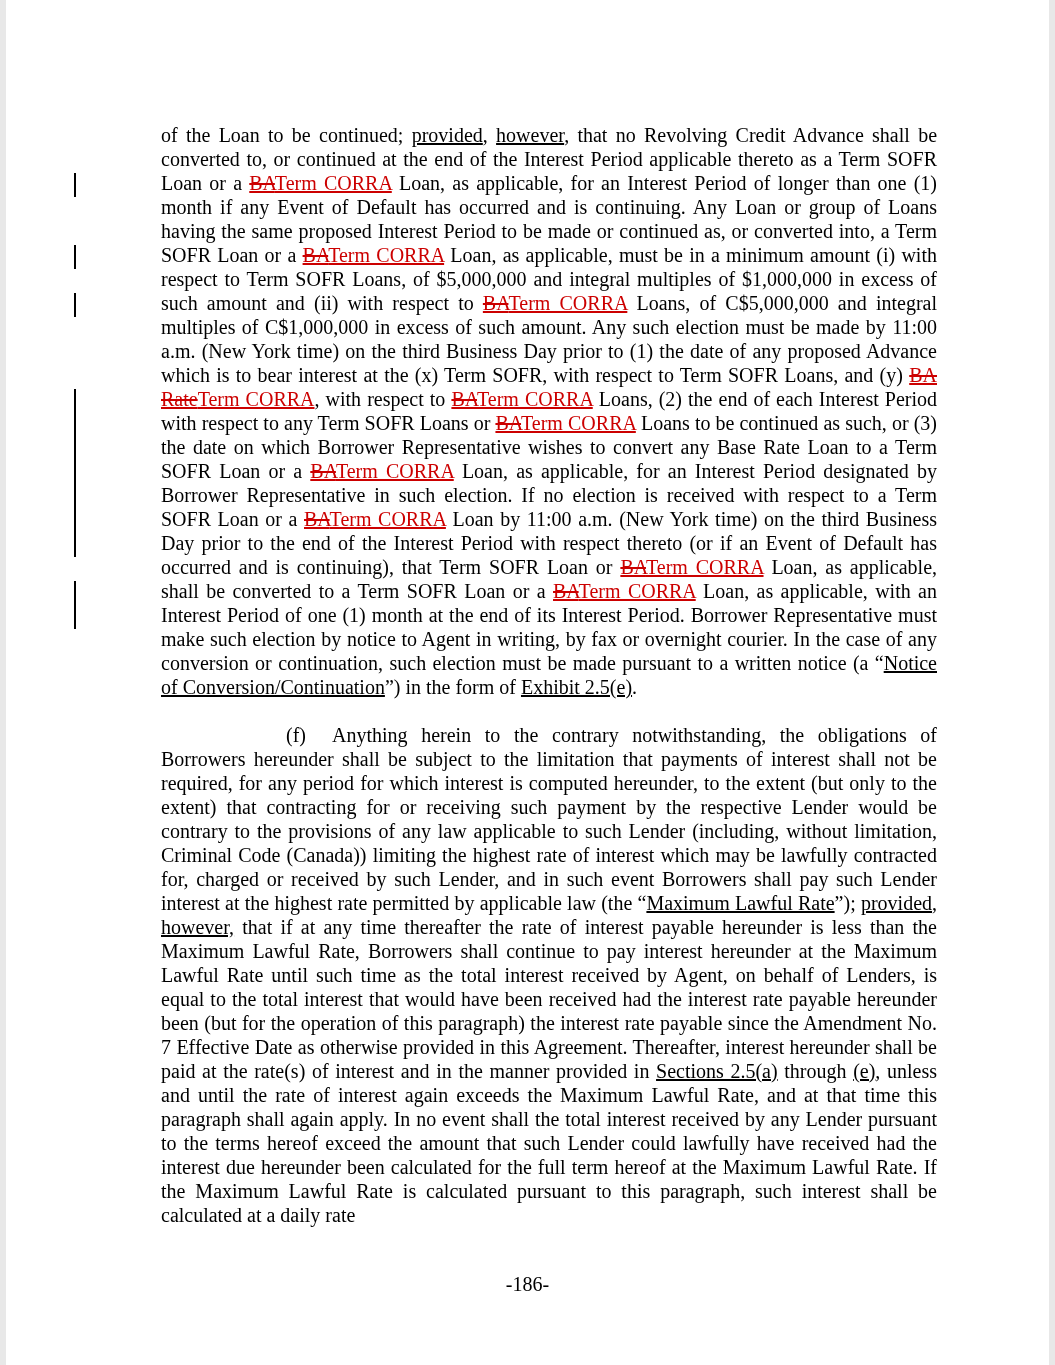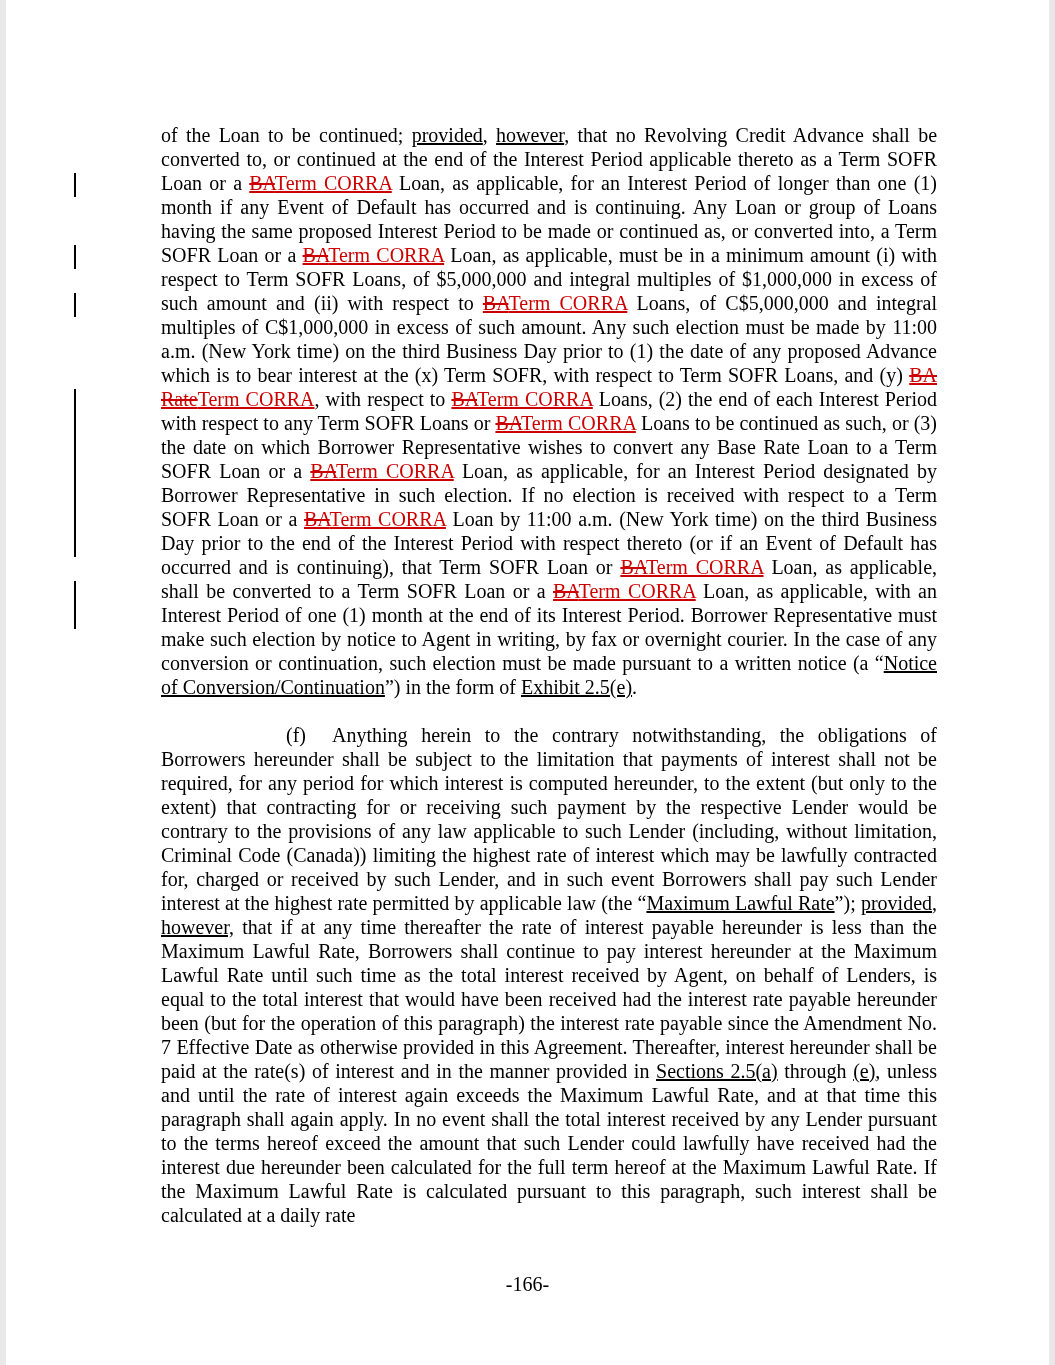--- a/index.html
+++ b/index.html
@@ -61,14 +61,14 @@
       <div class="change-bar" style="top: 173px; height: 24px; background: rgb(0, 0, 0);"></div>
       <div class="change-bar" style="top: 245px; height: 24px; background: rgb(0, 0, 0);"></div>
       <div class="change-bar" style="top: 293px; height: 24px; background: rgb(0, 0, 0);"></div>
       <div class="change-bar" style="top: 389px; height: 168px; background: rgb(0, 0, 0);"></div>
       <div class="change-bar" style="top: 581px; height: 48px; background: rgb(0, 0, 0);"></div>
     </div>
   <div class="text-block">
       <p class="para"><span class="">of the Loan to be continued; </span><span class="u">provided</span><span class="">, </span><span class="u">however</span><span class="">, that no Revolving Credit Advance shall be converted to, or continued at the end of the Interest Period applicable thereto as a Term SOFR Loan or a </span><span class="del">BA</span><span class="ins">Term CORRA</span><span class=""> Loan, as applicable, for an Interest Period of longer than one (1) month if any Event of Default has occurred and is continuing. Any Loan or group of Loans having the same proposed Interest Period to be made or continued as, or converted into, a Term SOFR Loan or a </span><span class="del">BA</span><span class="ins">Term CORRA</span><span class=""> Loan, as applicable, must be in a minimum amount (i) with respect to Term SOFR Loans, of $5,000,000 and integral multiples of $1,000,000 in excess of such amount and (ii) with respect to </span><span class="del">BA</span><span class="ins">Term CORRA</span><span class=""> Loans, of C$5,000,000 and integral multiples of C$1,000,000 in excess of such amount. Any such election must be made by 11:00 a.m. (New York time) on the third Business Day prior to (1) the date of any proposed Advance which is to bear interest at the (x) Term SOFR, with respect to Term SOFR Loans, and (y) </span><span class="del">BA Rate</span><span class="ins">Term CORRA</span><span class="">, with respect to </span><span class="del">BA</span><span class="ins">Term CORRA</span><span class=""> Loans, (2) the end of each Interest Period with respect to any Term SOFR Loans or </span><span class="del">BA</span><span class="ins">Term CORRA</span><span class=""> Loans to be continued as such, or (3) the date on which Borrower Representative wishes to convert any Base Rate Loan to a Term SOFR Loan or a </span><span class="del">BA</span><span class="ins">Term CORRA</span><span class=""> Loan, as applicable, for an Interest Period designated by Borrower Representative in such election. If no election is received with respect to a Term SOFR Loan or a </span><span class="del">BA</span><span class="ins">Term CORRA</span><span class=""> Loan by 11:00 a.m. (New York time) on the third Business Day prior to the end of the Interest Period with respect thereto (or if an Event of Default has occurred and is continuing), that Term SOFR Loan or </span><span class="del">BA</span><span class="ins">Term CORRA</span><span class=""> Loan, as applicable, shall be converted to a Term SOFR Loan or a </span><span class="del">BA</span><span class="ins">Term CORRA</span><span class=""> Loan, as applicable, with an Interest Period of one (1) month at the end of its Interest Period. Borrower Representative must make such election by notice to Agent in writing, by fax or overnight courier. In the case of any conversion or continuation, such election must be made pursuant to a written notice (a “</span><span class="u">Notice of Conversion/Continuation</span><span class="">”) in the form of </span><span class="u">Exhibit 2.5(e)</span><span class="">.</span></p>
       <p class="para indent"><span class="">(f)</span><span class="tab" style="width: 26px;"></span><span class="">Anything herein to the contrary notwithstanding, the obligations of Borrowers hereunder shall be subject to the limitation that payments of interest shall not be required, for any period for which interest is computed hereunder, to the extent (but only to the extent) that contracting for or receiving such payment by the respective Lender would be contrary to the provisions of any law applicable to such Lender (including, without limitation, Criminal Code (Canada)) limiting the highest rate of interest which may be lawfully contracted for, charged or received by such Lender, and in such event Borrowers shall pay such Lender interest at the highest rate permitted by applicable law (the “</span><span class="u">Maximum Lawful Rate</span><span class="">”); </span><span class="u">provided</span><span class="">, </span><span class="u">however,</span><span class=""> that if at any time thereafter the rate of interest payable hereunder is less than the Maximum Lawful Rate, Borrowers shall continue to pay interest hereunder at the Maximum Lawful Rate until such time as the total interest received by Agent, on behalf of Lenders, is equal to the total interest that would have been received had the interest rate payable hereunder been (but for the operation of this paragraph) the interest rate payable since the Amendment No. 7 Effective Date as otherwise provided in this Agreement. Thereafter, interest hereunder shall be paid at the rate(s) of interest and in the manner provided in </span><span class="u">Sections 2.5(a)</span><span class=""> through </span><span class="u">(e)</span><span class="">, unless and until the rate of interest again exceeds the Maximum Lawful Rate, and at that time this paragraph shall again apply. In no event shall the total interest received by any Lender pursuant to the terms hereof exceed the amount that such Lender could lawfully have received had the interest due hereunder been calculated for the full term hereof at the Maximum Lawful Rate. If the Maximum Lawful Rate is calculated pursuant to this paragraph, such interest shall be calculated at a daily rate</span></p>
     </div>
-  <div class="footer">-166-</div>
+  <div class="footer">-186-</div>
 </div>
 
 </body></html>

